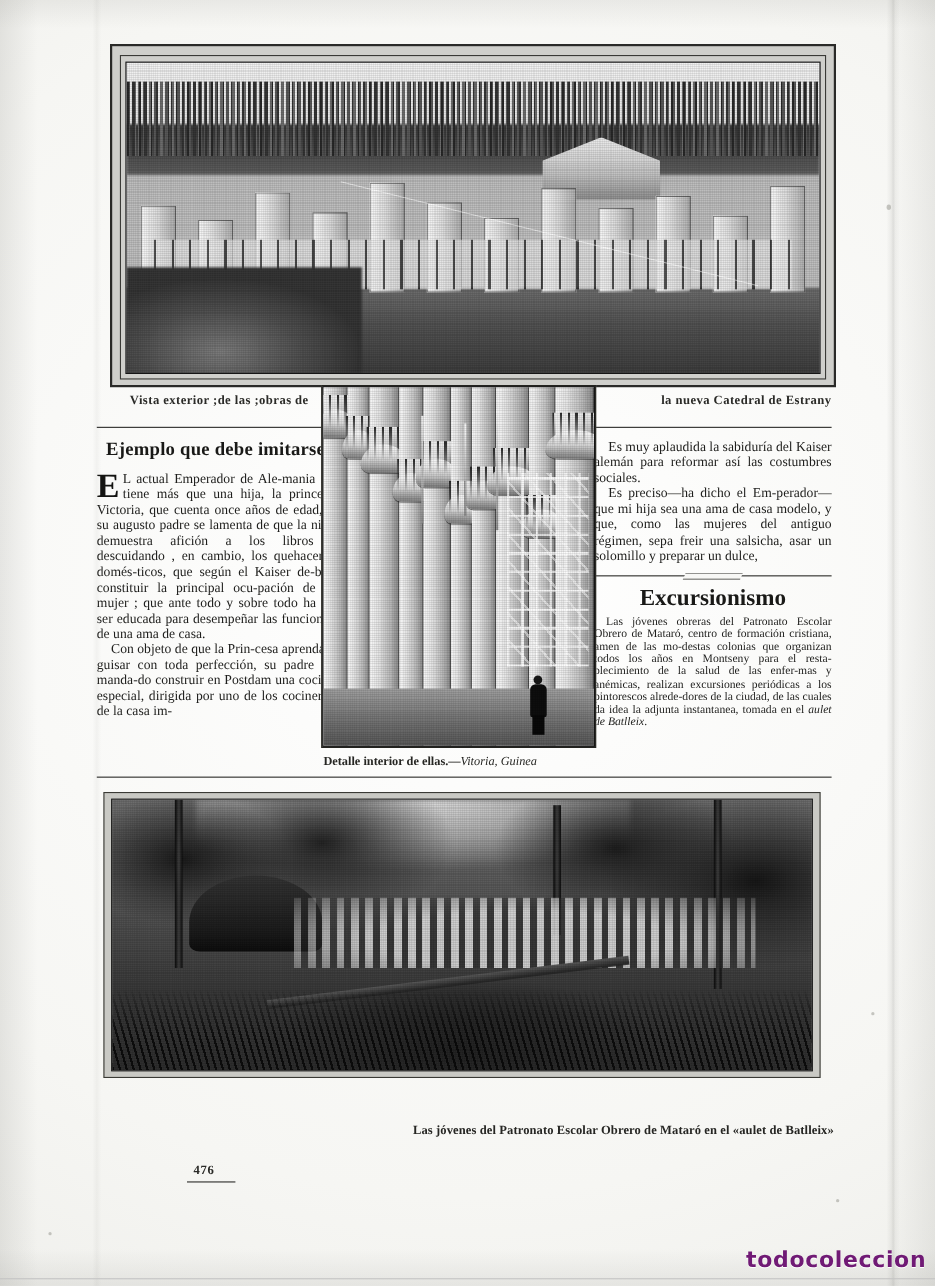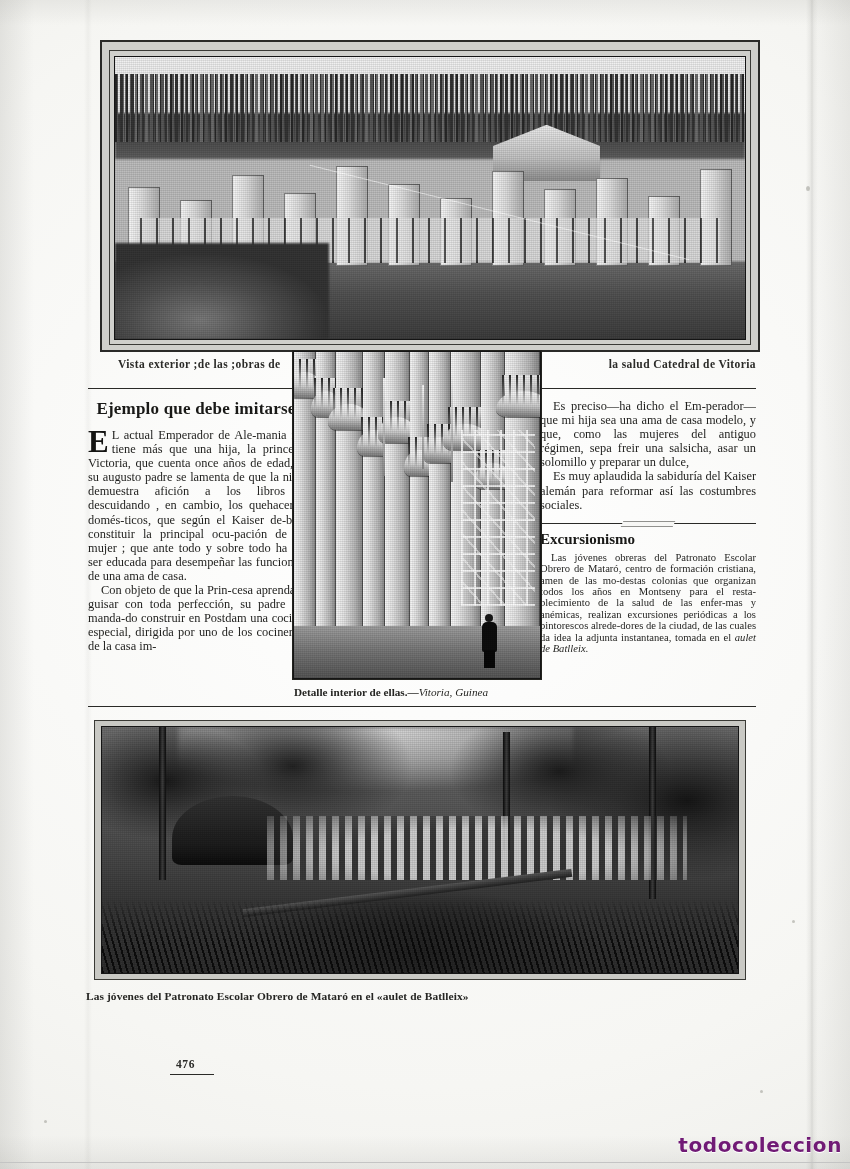--- a/index.html
+++ b/index.html
@@ -234,22 +234,22 @@
     font-weight: bold;
     font-size: 17px;
     text-align: center;
     letter-spacing: .2px;
     margin: 2px 0 9px 0;
     color: #191917;
   }
   .subhead {
     font-family: "Liberation Serif", serif;
     font-weight: bold;
-    font-size: 15px;
-    text-align: left;
+    font-size: 21px;
+    text-align: center;
     margin: 3px 0 4px 0;
     color: #191917;
   }
 
   .body-text {
     font-size: 12.4px;
     line-height: 14.1px;
     text-align: justify;
     text-align-last: left;
     hyphens: manual;
@@ -497,22 +497,22 @@
     height: 30%;
     background:
       repeating-linear-gradient(74deg, rgba(20,20,17,.9) 0px, rgba(20,20,17,.9) 2px, rgba(70,70,62,.35) 2px, rgba(70,70,62,.35) 6px);
     -webkit-mask-image: linear-gradient(0deg, #000 40%, transparent 100%);
     mask-image: linear-gradient(0deg, #000 40%, transparent 100%);
   }
 
   .cap-bottom {
     position: absolute;
     left: 0; right: 0;
-    top: 950px;
-    text-align: left;
+    top: 982px;
+    text-align: right;
   }
   .cap-bottom .line1 {
     font-size: 11.4px;
     font-weight: bold;
     color: #262623;
     letter-spacing: .1px;
   }
   .cap-bottom .line2 {
     font-size: 11px;
     font-style: italic;
@@ -601,41 +601,41 @@
           <div class="pillar" style="height:86%"></div>
         </div>
         <div class="formwork"></div>
         <div class="rubble"></div>
         <div class="scratch"></div>
       </div>
     </div>
 
     <div class="caption-row">
       <div class="cap-left">Vista exterior ;de las ;obras  de</div>
-      <div class="cap-right">la  salud  Catedral  de  Vitoria</div>
+      <div class="cap-right">la  nueva  Catedral  de  Estrany</div>
     </div>
 
     <div class="cols">
 
       <div class="col col-left">
         <div class="col-rule"></div>
         <div class="headline">Ejemplo que debe imitarse</div>
         <div class="body-text">
           <p class="first dc-wrap">
             <span class="dropcap-letter">E</span><span>L actual Emperador de Ale-mania no tiene más que una hija, la princesa Victoria, que cuenta once años de edad, y su augusto padre se lamenta de que la niña demuestra afición a los libros , descuidando , en cambio, los quehaceres domés-ticos, que según el Kaiser de-ben constituir la principal ocu-pación de la mujer ; que ante todo y sobre todo ha de ser educada para desempeñar las funciones de una ama de casa.</span>
           </p>
           <p>Con objeto de que la Prin-cesa aprenda á guisar con toda perfección, su padre ha manda-do construir en Postdam una cocina especial, dirigida por uno de los cocineros de la casa im-</p>
         </div>
       </div>
 
       <div class="col col-right">
         <div class="col-rule"></div>
         <div class="body-text">
+          <p>Es muy aplaudida la sabiduría del Kaiser alemán para reformar así las costumbres sociales.</p>
           <p>Es preciso—ha dicho el Em-perador—que mi hija sea una ama de casa modelo, y que, como las mujeres del antiguo régimen, sepa freir una salsicha, asar un solomillo y preparar un dulce,</p>
-          <p>Es muy aplaudida la sabiduría del Kaiser alemán para reformar así las costumbres sociales.</p>
         </div>
         <div class="ornament"></div>
         <div class="subhead">Excursionismo</div>
         <div class="small-text">
           <p><span>Las jóvenes  obreras del Patronato Escolar  Obrero de Mataró, centro de formación cristiana, amen de las mo-destas colonias que  organizan todos los años en  Montseny para el resta-blecimiento de la salud  de las enfer-mas y anémicas, realizan excursiones periódicas a los pintorescos alrede-dores  de la ciudad, de las cuales da idea la adjunta instantanea,  tomada en el </span><i>aulet de  Batlleix</i><span>.</span></p>
         </div>
       </div>
 
     </div>
 

